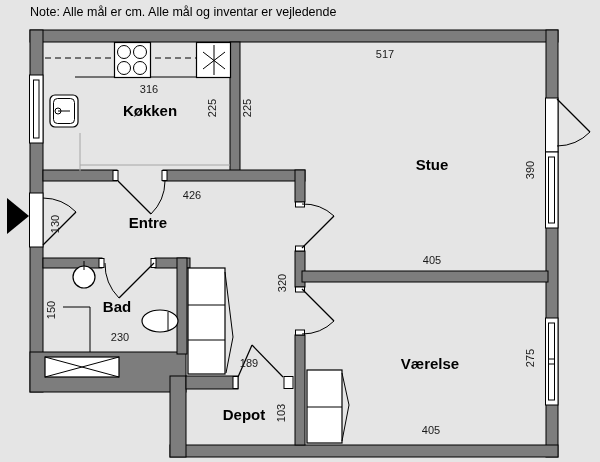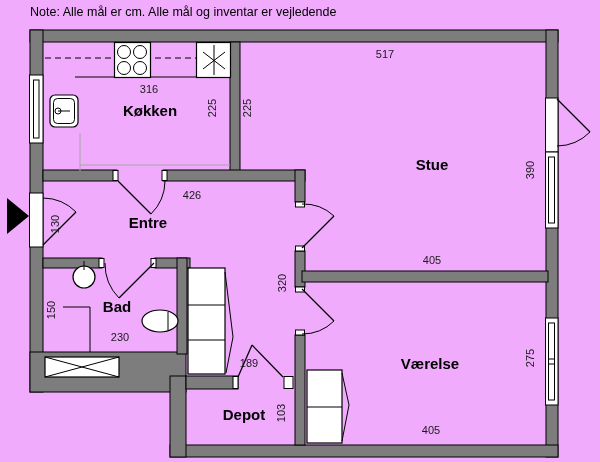--- a/index.html
+++ b/index.html
@@ -1,16 +1,16 @@
 <!DOCTYPE html>
 <html><head>
 <meta charset="utf-8">
 <style>
   html,body{margin:0;padding:0;background:#ffffff;font-family:"Liberation Sans",sans-serif;}
-  .stage{position:relative;width:600px;height:462px;background:#f0abfc;overflow:hidden;}
+  .stage{position:relative;width:600px;height:462px;background:#e5e5e5;overflow:hidden;}
   svg{display:block;}
   .wall{fill:#7d7d7d;stroke:#000;stroke-width:1;}
   .open{fill:#fff;stroke:#000;stroke-width:1;}
   .fix{fill:#fff;stroke:#000;stroke-width:1.2;}
   .ln{stroke:#000;stroke-width:1.2;fill:none;}
   .thin{stroke:#000;stroke-width:1;fill:none;}
   .gray-ln{stroke:#a6a6a6;stroke-width:1;fill:none;}
   .dash{stroke:#000;stroke-width:1;fill:none;stroke-dasharray:6 4;}
   .arc{stroke:#000;stroke-width:1;fill:none;}
   .note-text{font-size:12.5px;fill:#000;}

